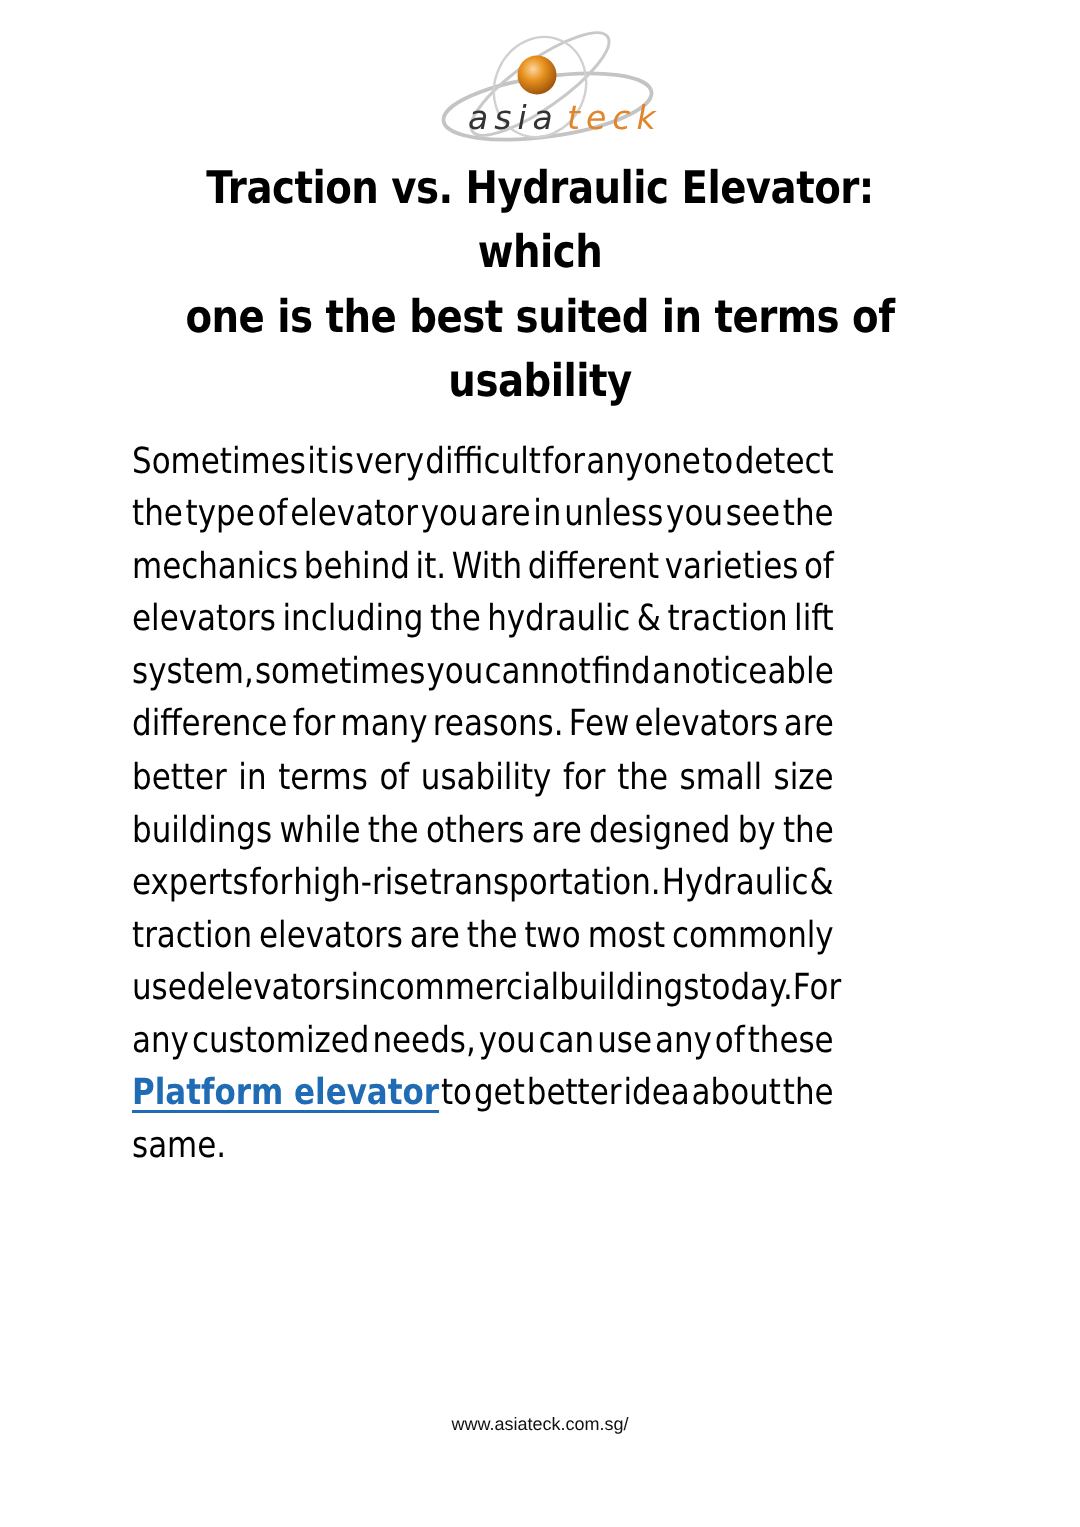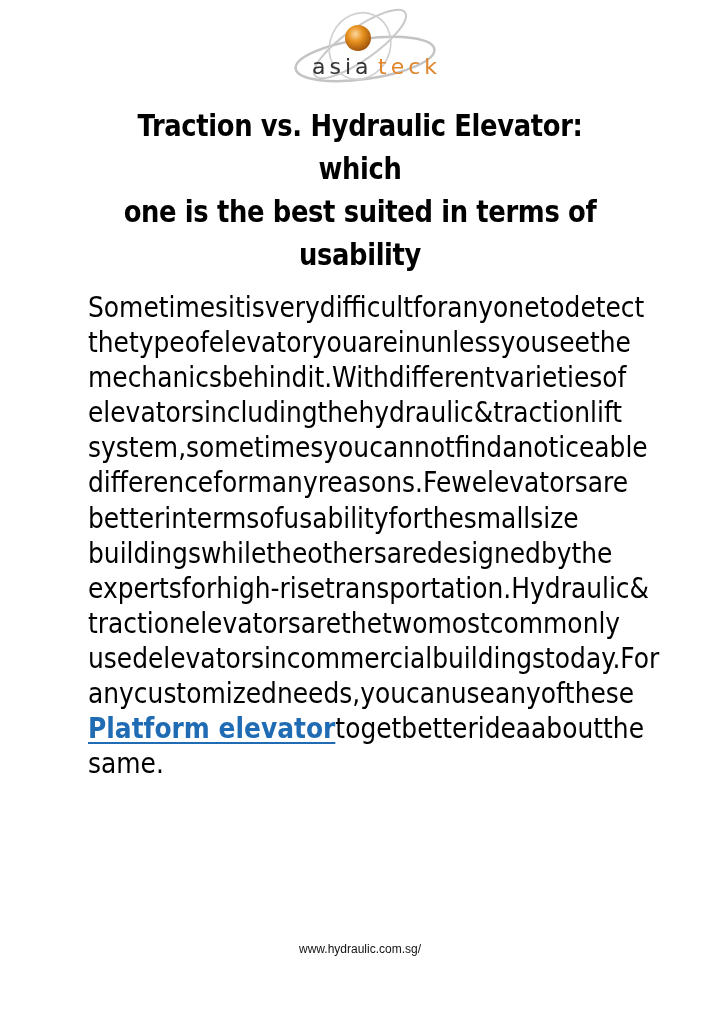--- a/index.html
+++ b/index.html
@@ -1,30 +1,30 @@
 <!DOCTYPE html>
 <html><head>
   <meta charset="utf-8">
   <style>
     html, body { margin: 0; padding: 0; background: #ffffff; }
     body { width: 720px; height: 1018px; position: relative; overflow: hidden; font-family: "Liberation Sans", "DejaVu Sans", sans-serif; color: #000; }
-    .logo { position: absolute; left: 290px; top: 4px; width: 150px; height: 82px; }
+    .logo { position: absolute; left: 290px; top: 16px; width: 150px; height: 82px; font-style: italic; }
     .title {
       position: absolute; left: 60px; width: 600px; top: 104px;
       text-align: center; font-weight: bold; font-size: 30px; line-height: 43px;
       letter-spacing: -0.4px;
       font-family: "DejaVu Sans", sans-serif;
       transform: scaleX(0.86); transform-origin: center top;
     }
     .body-wrap {
       position: absolute; left: 88px; width: 544px; top: 290px;
     }
     .line {
       display: flex; justify-content: space-between; align-items: baseline;
-      font-size: 29px; line-height: 35.1px; height: 35.1px; white-space: nowrap;
+      font-size: 24px; line-height: 35.1px; height: 35.1px; white-space: nowrap;
       font-family: "DejaVu Sans", sans-serif;
     }
     .line span.w { display: inline-block; }
     .line.last { justify-content: flex-start; align-items: center; }
     .line-inner { transform: scaleX(0.86); transform-origin: left center; width: 632px; display: flex; justify-content: space-between; }
     .line.last .line-inner { justify-content: flex-start; gap: 7px; }
     .link { color: #1f6cb4; font-weight: bold; text-decoration: underline; text-underline-offset: 4px; }
     .footer {
       position: absolute; top: 942px; left: 0; width: 720px; text-align: center;
       font-size: 12px; color: #111;
@@ -212,13 +212,13 @@
         <span class="w">the</span>
       </div>
     </div>
     <div class="line last">
       <div class="line-inner">
         <span class="w">same.</span>
       </div>
     </div>
   </div>
 
-<div class="footer">www.hydraulic.com.sg/</div>
+<div class="footer">www.asiateck.com.sg/</div>
 
 </body></html>

